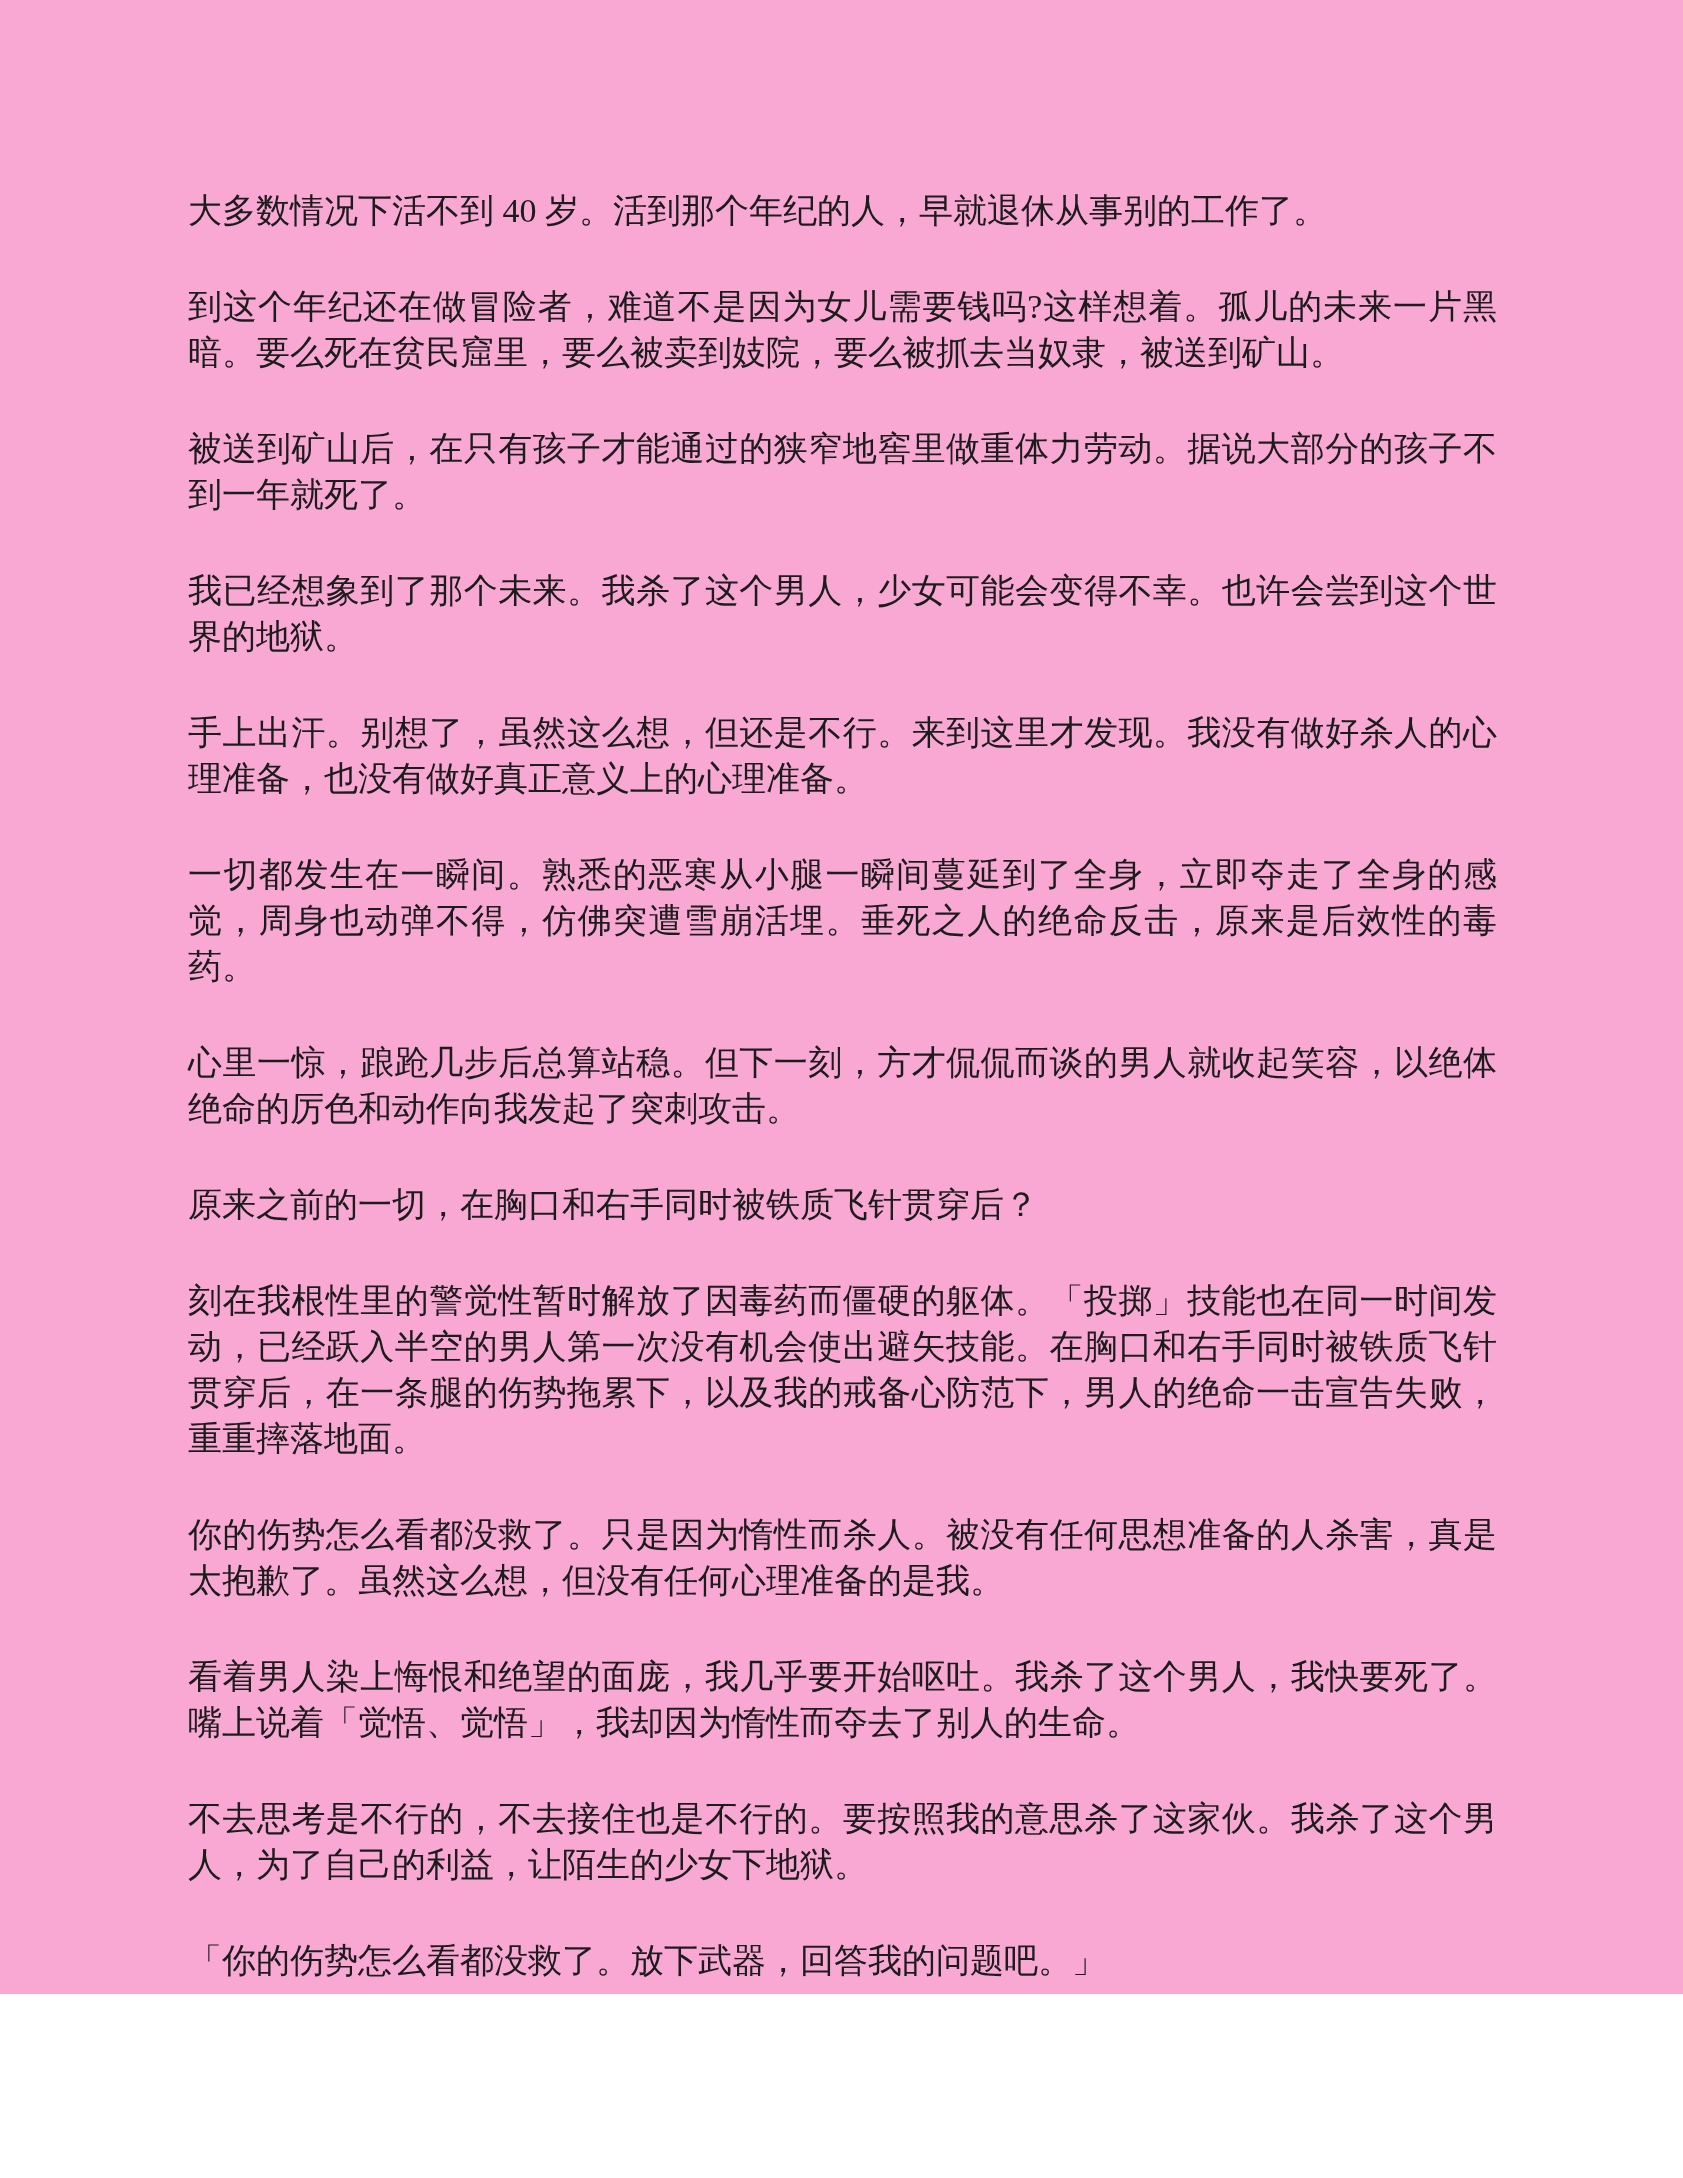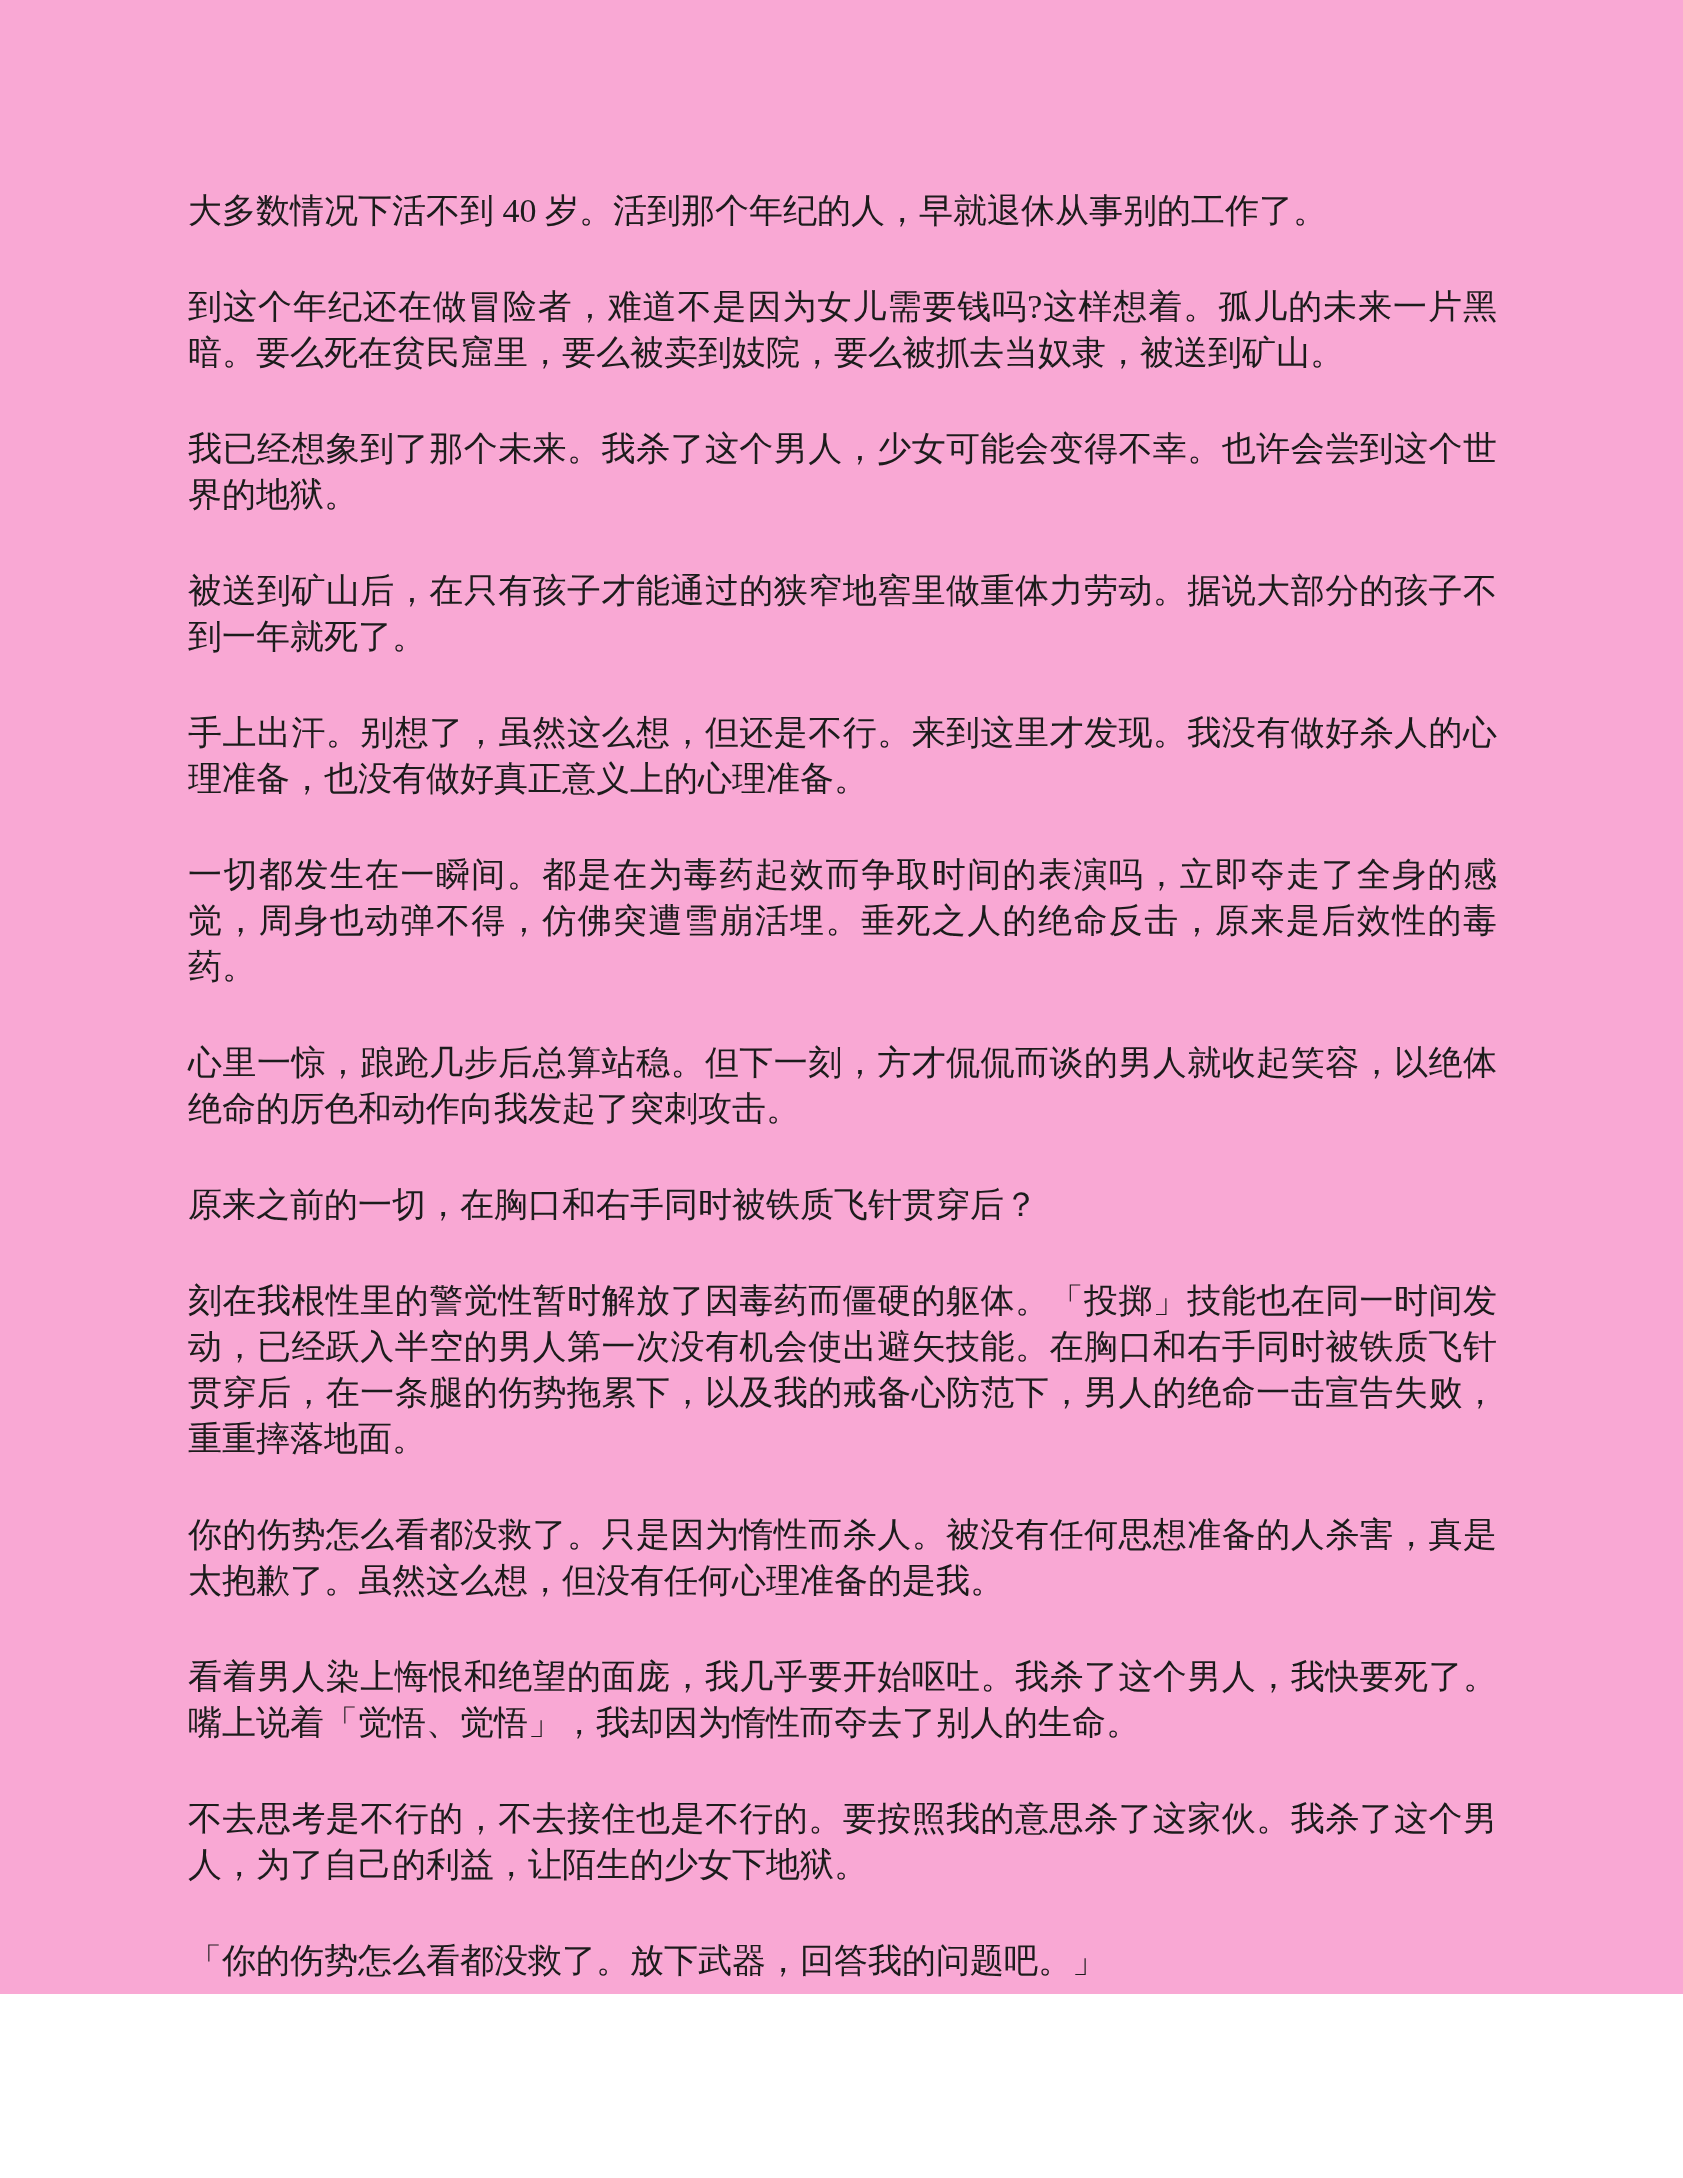--- a/index.html
+++ b/index.html
@@ -32,24 +32,24 @@
     word-break: break-all;
   }
 </style>
 </head>
 <body>
 
 <div class="page">
   <div class="content">
     <p>大多数情况下活不到 40 岁。活到那个年纪的人，早就退休从事别的工作了。</p>
     <p>到这个年纪还在做冒险者，难道不是因为女儿需要钱吗?这样想着。孤儿的未来一片黑暗。要么死在贫民窟里，要么被卖到妓院，要么被抓去当奴隶，被送到矿山。</p>
+    <p>被送到矿山后，在只有孩子才能通过的狭窄地窖里做重体力劳动。据说大部分的孩子不到一年就死了。</p>
     <p>我已经想象到了那个未来。我杀了这个男人，少女可能会变得不幸。也许会尝到这个世界的地狱。</p>
-    <p>被送到矿山后，在只有孩子才能通过的狭窄地窖里做重体力劳动。据说大部分的孩子不到一年就死了。</p>
     <p>手上出汗。别想了，虽然这么想，但还是不行。来到这里才发现。我没有做好杀人的心理准备，也没有做好真正意义上的心理准备。</p>
-    <p>一切都发生在一瞬间。都是在为毒药起效而争取时间的表演吗，立即夺走了全身的感觉，周身也动弹不得，仿佛突遭雪崩活埋。垂死之人的绝命反击，原来是后效性的毒药。</p>
+    <p>一切都发生在一瞬间。熟悉的恶寒从小腿一瞬间蔓延到了全身，立即夺走了全身的感觉，周身也动弹不得，仿佛突遭雪崩活埋。垂死之人的绝命反击，原来是后效性的毒药。</p>
     <p>心里一惊，踉跄几步后总算站稳。但下一刻，方才侃侃而谈的男人就收起笑容，以绝体绝命的厉色和动作向我发起了突刺攻击。</p>
     <p>原来之前的一切，在胸口和右手同时被铁质飞针贯穿后？</p>
     <p>刻在我根性里的警觉性暂时解放了因毒药而僵硬的躯体。「投掷」技能也在同一时间发动，已经跃入半空的男人第一次没有机会使出避矢技能。在胸口和右手同时被铁质飞针贯穿后，在一条腿的伤势拖累下，以及我的戒备心防范下，男人的绝命一击宣告失败，重重摔落地面。</p>
     <p>你的伤势怎么看都没救了。只是因为惰性而杀人。被没有任何思想准备的人杀害，真是太抱歉了。虽然这么想，但没有任何心理准备的是我。</p>
     <p>看着男人染上悔恨和绝望的面庞，我几乎要开始呕吐。我杀了这个男人，我快要死了。嘴上说着「觉悟、觉悟」，我却因为惰性而夺去了别人的生命。</p>
     <p>不去思考是不行的，不去接住也是不行的。要按照我的意思杀了这家伙。我杀了这个男人，为了自己的利益，让陌生的少女下地狱。</p>
     <p>「你的伤势怎么看都没救了。放下武器，回答我的问题吧。」</p>
     <p>看着我下定决心的眼睛，冒险者领袖似乎明白了，另一条路可能是不存在的。</p>
 
   </div>

